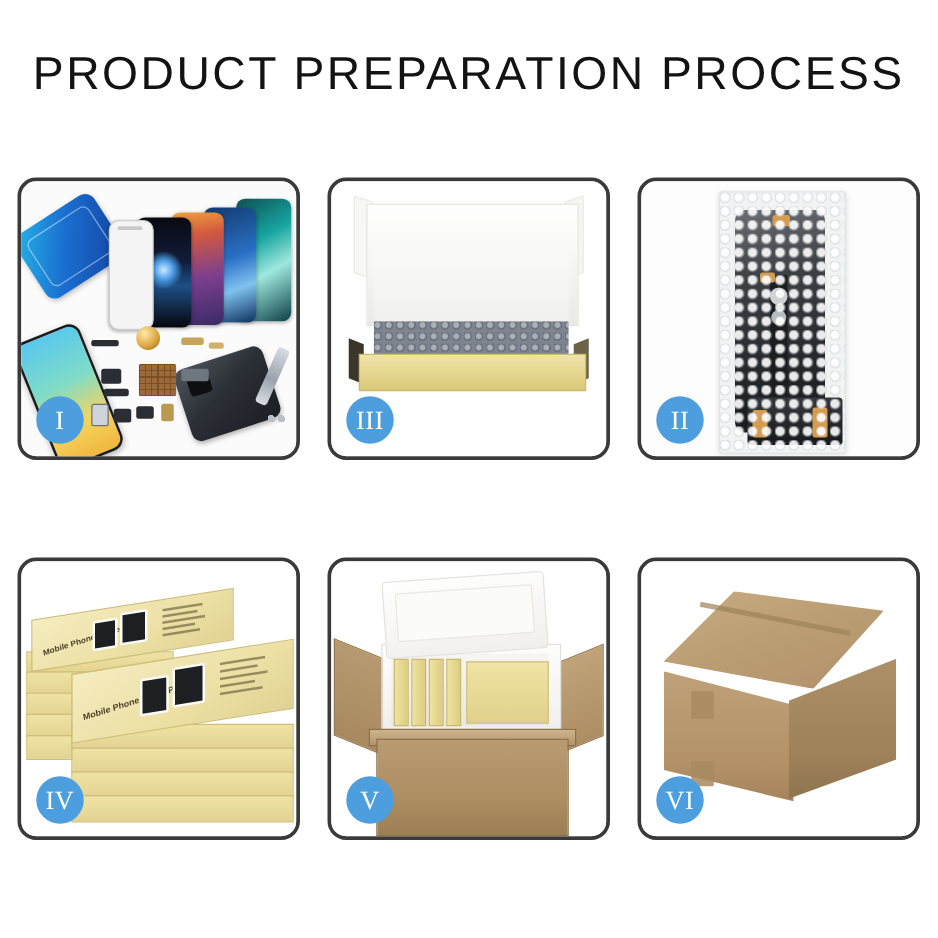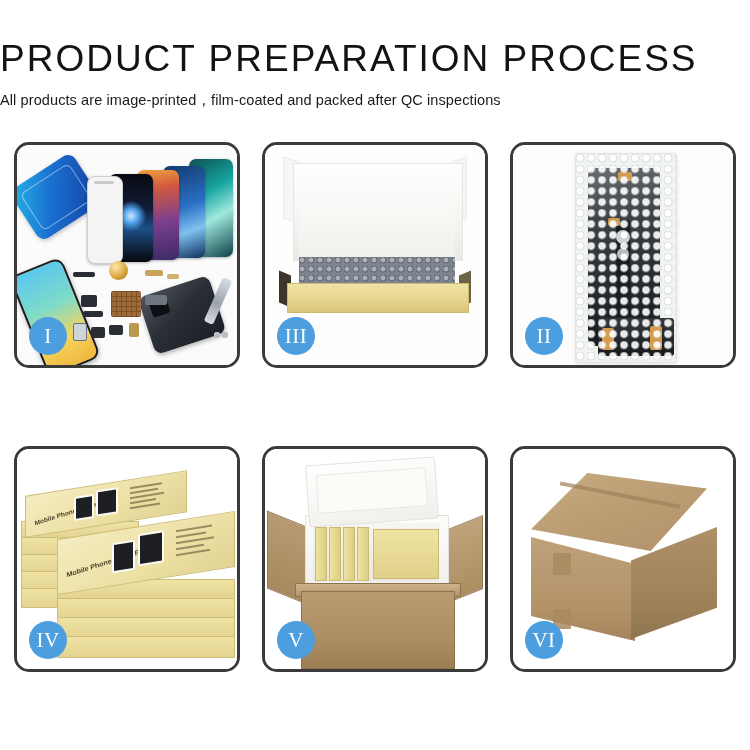--- a/index.html
+++ b/index.html
@@ -5,21 +5,21 @@
   html,body{margin:0;padding:0;}
   body{
     width:750px;height:750px;
     background:#ffffff;
     font-family:"Liberation Sans", sans-serif;
     overflow:hidden;
   }
   .page{position:relative;width:750px;height:750px;}
 
   
-  .header{position:absolute;left:0;top:0;width:750px;}
+  .header{position:absolute;left:0;top:0;width:750px;text-align:center;}
   .title{
     font-size:37px;
     letter-spacing:2.0px;
     font-weight:500;
     color:#131313;
     margin-top:40px;
     line-height:1.0;
     white-space:nowrap;
     font-family:"Liberation Sans", sans-serif;
   }
@@ -233,21 +233,20 @@
   .c6-t1{left:40px;top:104px;width:18px;height:22px;}
   .c6-t2{left:40px;top:160px;width:18px;height:20px;}
 </style>
 </head>
 <body>
 
 <div class="page">
 
   <div class="header">
     <div class="title">PRODUCT PREPARATION PROCESS</div>
-    <div class="subtitle">All products are image-printed，film-coated and packed after QC inspections</div>
   </div>
 
   <div class="grid">
 
     <div class="panel">
       <div class="stage">
         <div class="p1bg"></div>
         <div class="blue-film"></div>
         <div class="phone-fan">
           <div class="fanph fp5"></div>

